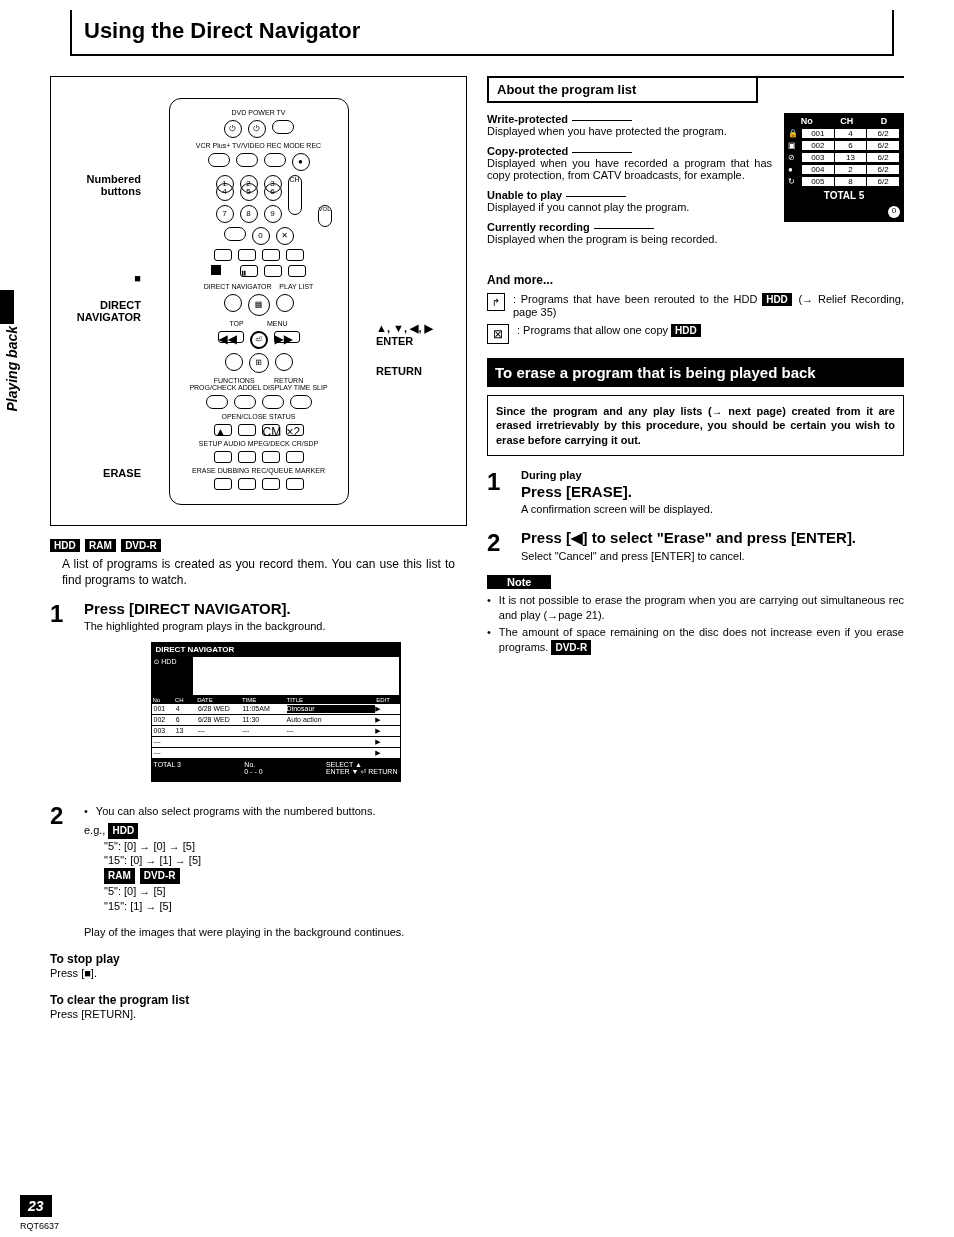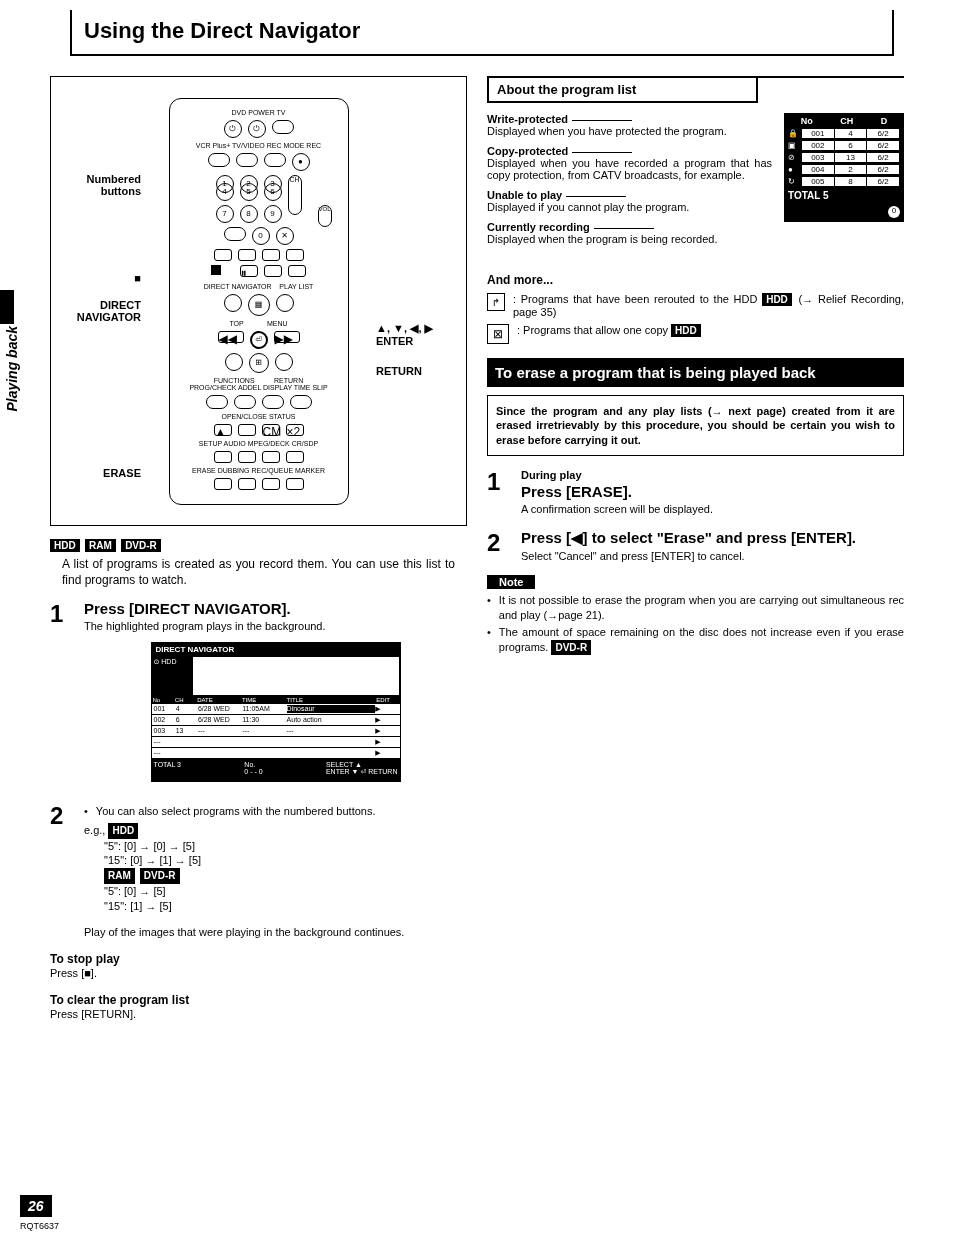--- a/index.html
+++ b/index.html
@@ -35,29 +35,29 @@
   .screen-row { background: #fff; color: #000; font-size: 7px; padding: 1px 2px; border-bottom: 1px solid #000; display: flex; }
   .section-bold { font-weight: bold; font-size: 12px; margin-top: 12px; }
   .boxed-header { border: 2px solid #000; padding: 4px 8px; font-weight: bold; font-size: 13px; margin-bottom: 10px; border-top: none; }
   .boxed-header-wrap { border-top: 2px solid #000; margin-left: 0; }
   .mini-list { display: flex; gap: 12px; align-items: flex-start; }
   .mini-list-text { flex: 1; font-size: 11px; }
   .mini-screen { width: 120px; background: #000; color: #fff; font-size: 9px; border: 2px solid #000; }
   .mini-screen-header { display: flex; justify-content: space-around; font-weight: bold; padding: 1px; background: #000; }
   .mini-screen-row { display: flex; background: #fff; color: #000; border: 1px solid #000; margin: 1px; font-size: 8px; }
   .mini-screen-cell { flex: 1; text-align: center; border-right: 1px solid #000; padding: 0 1px; }
-  .mini-screen-footer { text-align: left; font-weight: bold; padding: 2px; font-size: 10px; }
+  .mini-screen-footer { text-align: center; font-weight: bold; padding: 2px; font-size: 10px; }
   .def-term { font-weight: bold; font-size: 11px; }
   .def-body { font-size: 11px; margin-bottom: 8px; }
   .def-line { border-top: 1px solid #000; width: 60px; display: inline-block; vertical-align: middle; margin-left: 4px; }
   .icon-row { display: flex; align-items: flex-start; gap: 8px; font-size: 11px; margin: 6px 0; }
   .icon-box { width: 22px; height: 20px; border: 1.5px solid #000; display: flex; align-items: center; justify-content: center; font-size: 12px; flex-shrink: 0; }
   .black-header { background: #000; color: #fff; font-size: 15px; font-weight: bold; padding: 6px 8px; margin-top: 14px; }
   .warning-box { border: 1.5px solid #000; padding: 8px 8px; font-size: 11px; font-weight: bold; margin-top: 8px; text-align: justify; line-height: 1.3; }
-  .note-badge { display: inline-block; background: #000; color: #fff; padding: 1px 12px; font-size: 11px; font-weight: bold; margin-top: 12px; }
+  .note-badge { display: inline-block; background: #000; color: #fff; padding: 1px 20px; font-size: 11px; font-weight: bold; margin-top: 12px; }
   .page-num { position: absolute; left: 20px; bottom: 20px; background: #000; color: #fff; font-style: italic; font-weight: bold; padding: 3px 8px; font-size: 14px; }
   .page-code { position: absolute; left: 20px; bottom: 6px; font-size: 9px; }
   .tiny { font-size: 7px; text-align: center; }
   .arrow-icon { width: 18px; height: 18px; border: 1px solid #000; display: flex; align-items: center; justify-content: center; font-size: 10px; }
 </style>
 </head>
 <body>
 
 <div class="page">
   <div class="side-tab-black"></div>
@@ -361,15 +361,15 @@
 
       <div class="note-badge">Note</div>
       <div class="bullet sub-text bullet-dot" style="text-align:justify;margin-top:4px;">It is not possible to erase the program when you are carrying out simultaneous rec and play (→page 21).</div>
       <div class="bullet sub-text" style="text-align:justify;">
         <span class="bullet-dot"></span>
         <span>The amount of space remaining on the disc does not increase even if you erase programs. <span class="badge">DVD-R</span></span>
       </div>
     </div>
   </div>
 
-  <div class="page-num">26</div>
+  <div class="page-num">23</div>
   <div class="page-code">RQT6637</div>
 </div>
 
 </body></html>

